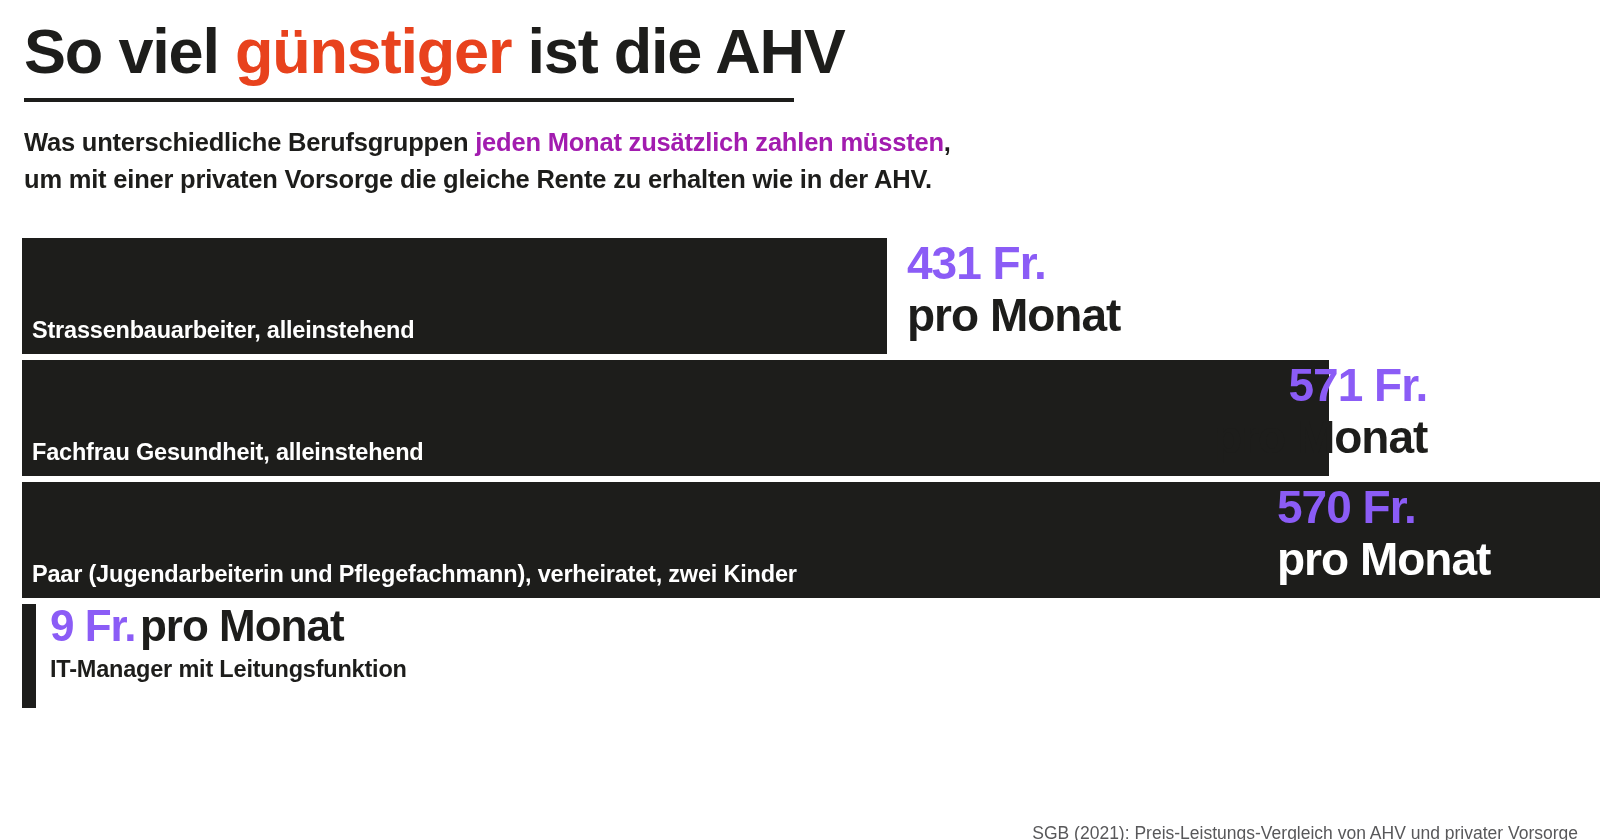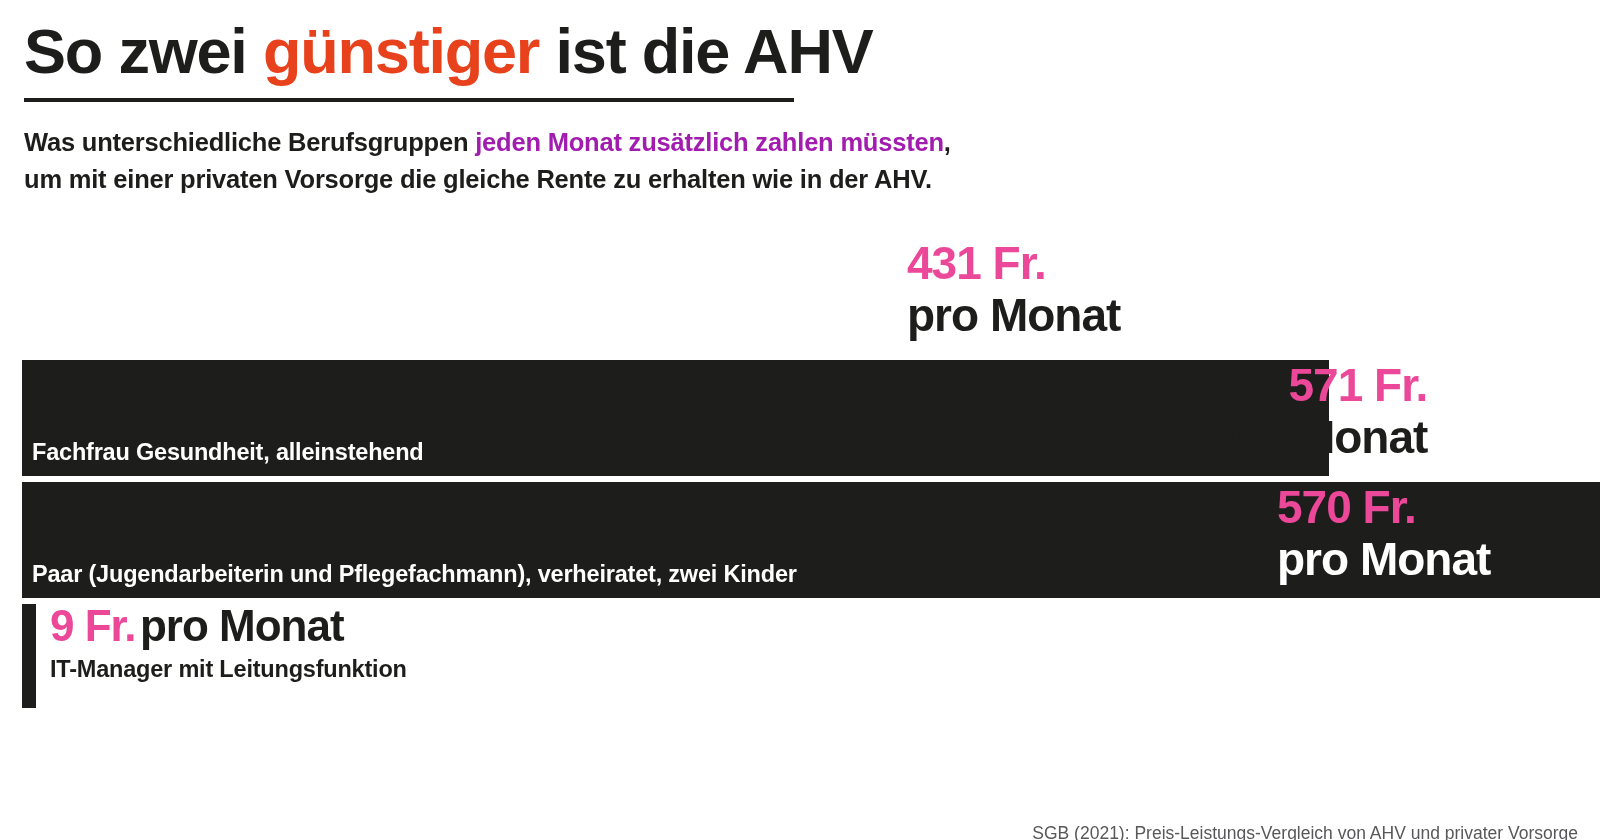--- a/index.html
+++ b/index.html
@@ -78,21 +78,21 @@
   }
   .value-block {
     position: absolute;
     top: 2px;
     line-height: 1.0;
     white-space: nowrap;
   }
   .value-amount {
     font-size: 46px;
     font-weight: bold;
-    color: #ec4899;
+    color: #8b5cf6;
     letter-spacing: -1px;
     display: block;
   }
   .value-period {
     font-size: 46px;
     font-weight: bold;
     color: #1d1d1b;
     letter-spacing: -1px;
     display: block;
     margin-top: 6px;
@@ -134,33 +134,36 @@
     color: #58585a;
     white-space: nowrap;
   }
 </style>
 </head>
 <body>
 
 <div class="page">
 
   <h1 class="title">
-    <span>So zwei </span><span class="accent">günstiger</span><span> ist die AHV</span>
+    <span>So viel </span><span class="accent">günstiger</span><span> ist die AHV</span>
   </h1>
 
   <div class="title-rule"></div>
 
   <p class="subtitle">
     <span>Was unterschiedliche Berufsgruppen </span><span class="accent">jeden Monat zusätzlich zahlen müssten</span><span>,</span><br>
     <span>um mit einer privaten Vorsorge die gleiche Rente zu erhalten wie in der AHV.</span>
   </p>
 
   <div class="chart">
 
     <div class="row">
+      <div class="bar" style="width: 865px;">
+        <span class="bar-label">Strassenbauarbeiter, alleinstehend</span>
+      </div>
       <div class="value-block" style="left: 885px;">
         <span class="value-amount">431 Fr.</span>
         <span class="value-period">pro Monat</span>
       </div>
     </div>
 
     <div class="row">
       <div class="bar" style="width: 1307px;">
         <span class="bar-label">Fachfrau Gesundheit, alleinstehend</span>
       </div>

